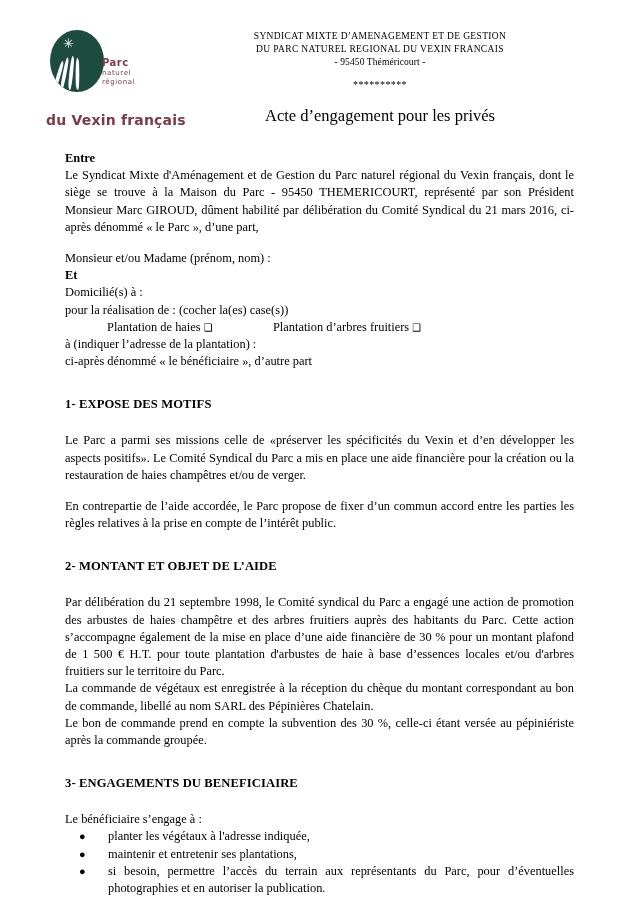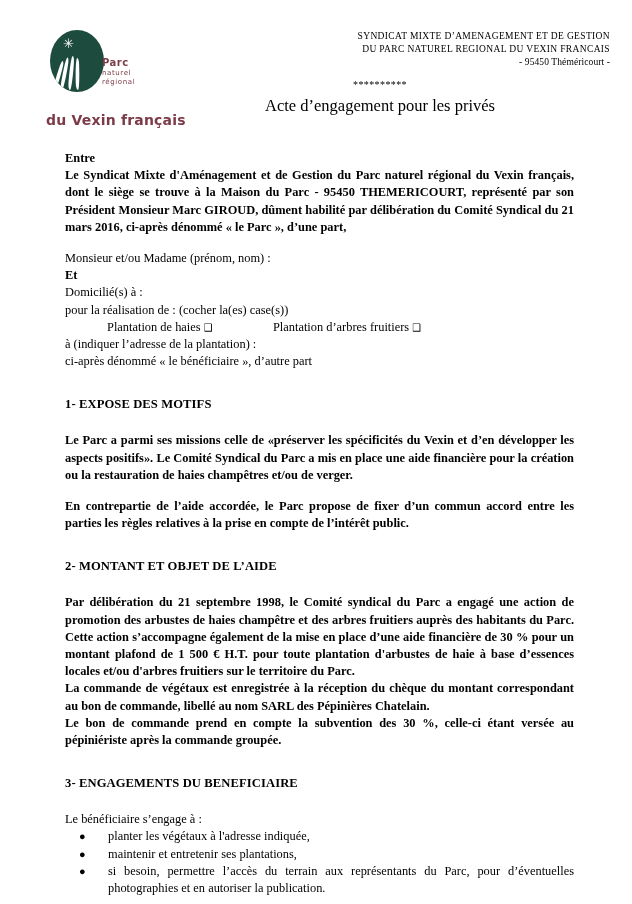--- a/index.html
+++ b/index.html
@@ -94,42 +94,42 @@
     font-weight: bold;
     letter-spacing: 0.2px;
     white-space: nowrap;
   }
 
   .org-block {
     position: absolute;
     left: 150px;
     top: 30px;
     width: 460px;
-    text-align: right;
+    text-align: center;
     font-size: 9.5px;
     line-height: 13px;
     letter-spacing: 0.35px;
   }
   .org-block .l3 {
     letter-spacing: 0.1px;
   }
   .stars {
     position: absolute;
     left: 150px;
     top: 79px;
     width: 460px;
     text-align: center;
     font-size: 10px;
     letter-spacing: 0.4px;
     font-family: "Liberation Serif", serif;
   }
   .doc-title {
     position: absolute;
     left: 150px;
-    top: 95px;
+    top: 105px;
     width: 460px;
     text-align: center;
     font-size: 16.5px;
     line-height: 22px;
   }
 
   
   .content {
     position: absolute;
     left: 65px;
@@ -137,21 +137,20 @@
     width: 509px;
   }
   p, div.line {
     margin: 0;
     font-size: 12.4px;
     line-height: 17.2px;
   }
   .just {
     text-align: justify;
     text-justify: inter-word;
-    font-weight: bold;
   }
   .bold { font-weight: bold; }
   .gap-sm { height: 14px; }
   .gap-md { height: 19px; }
   .gap-lg { height: 26px; }
   .heading {
     font-weight: bold;
     font-size: 12.6px;
     line-height: 17px;
     letter-spacing: 0.1px;

